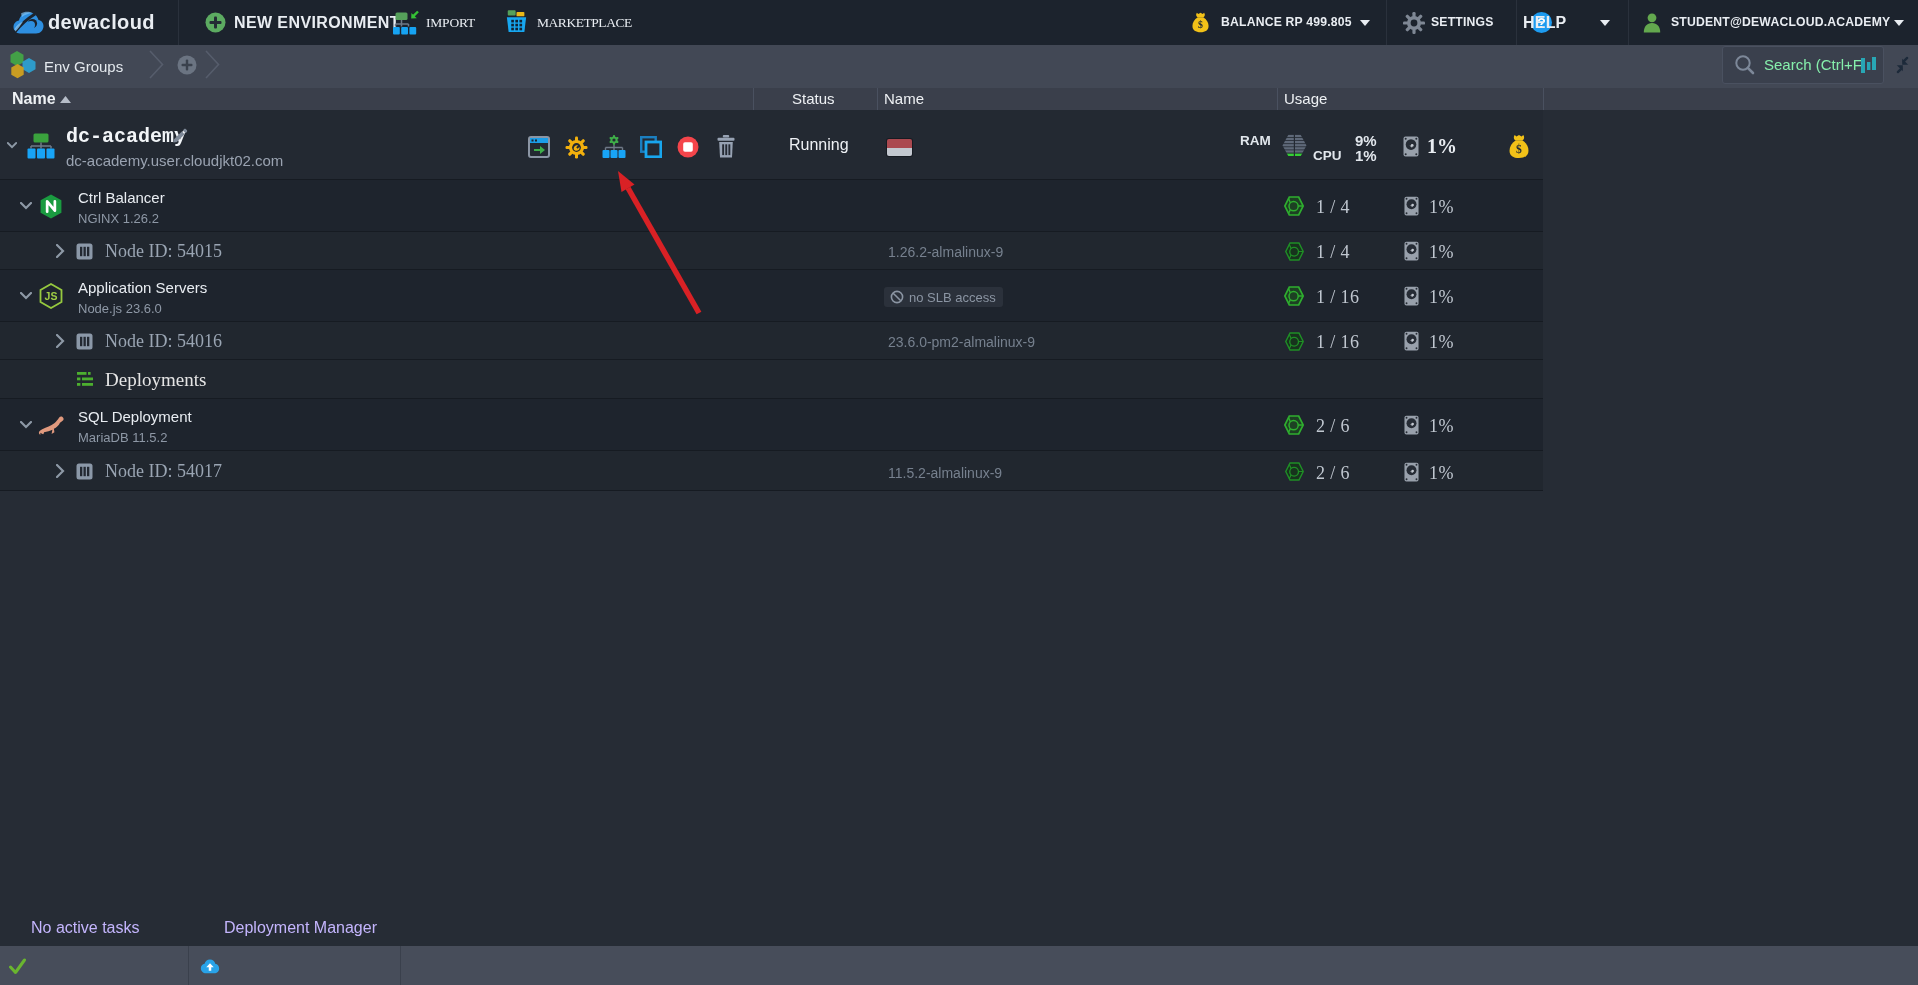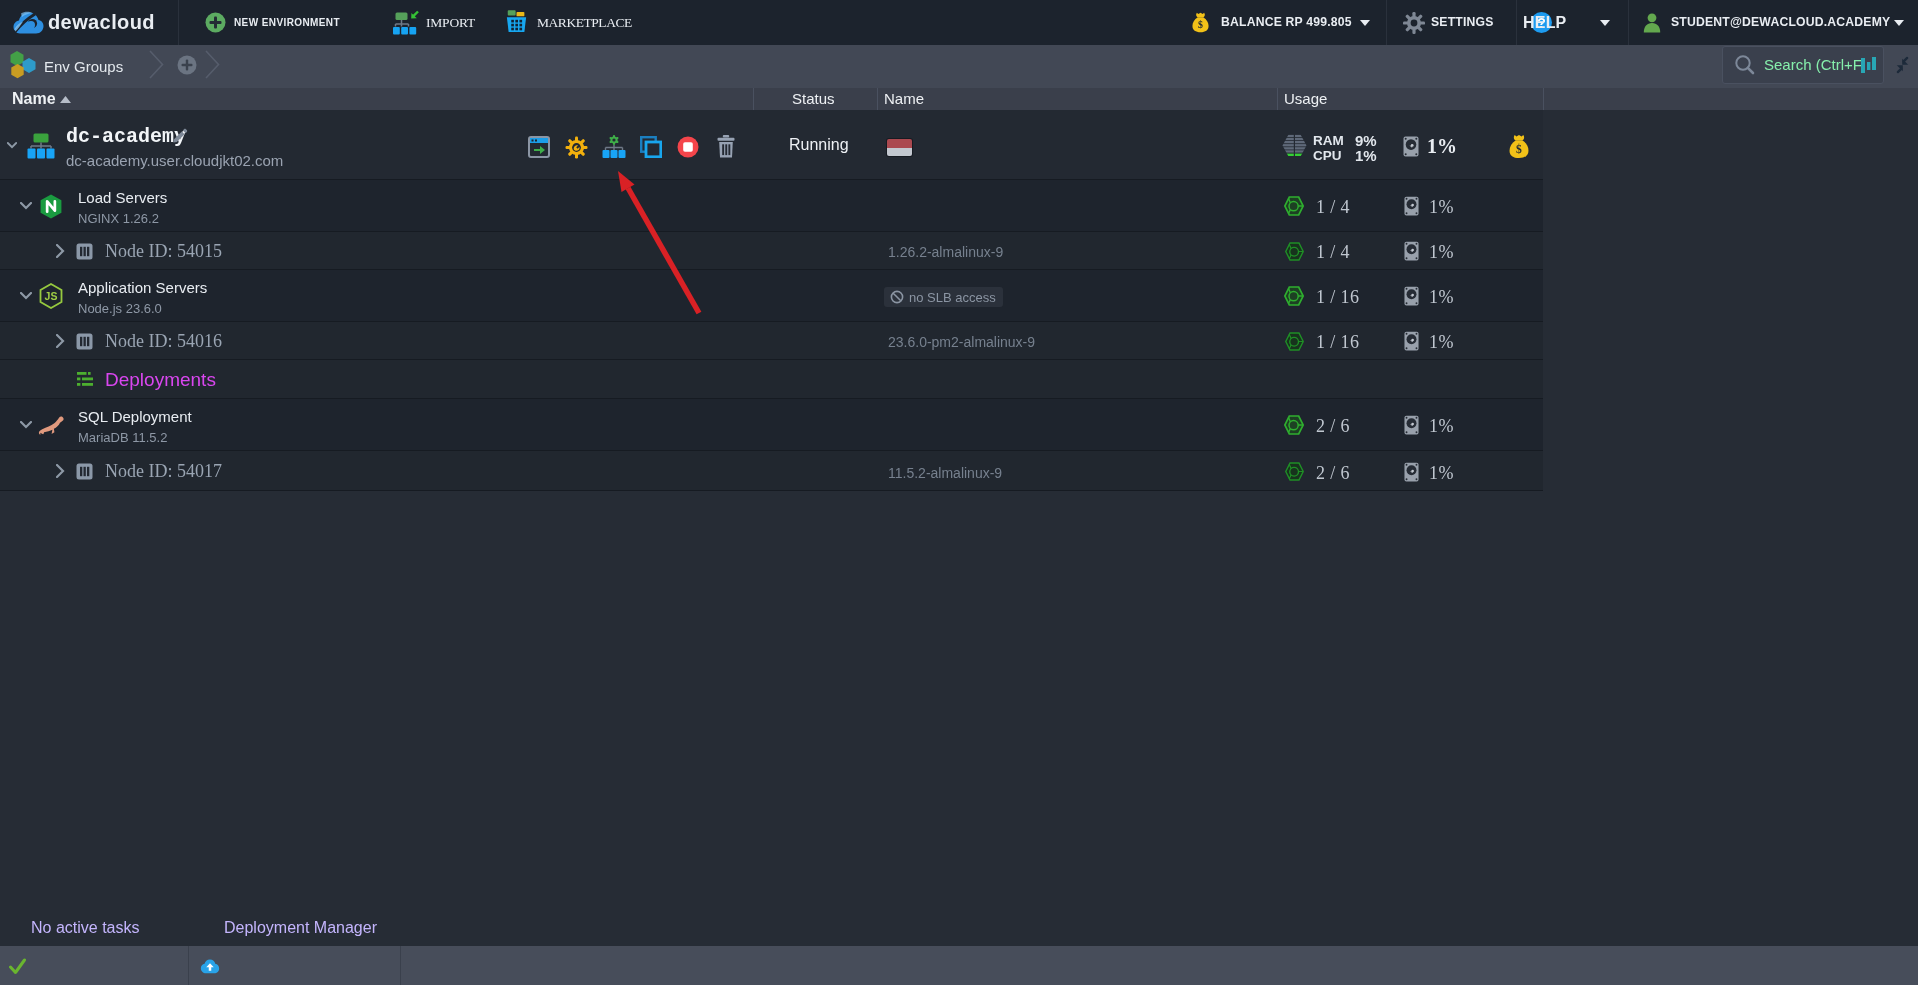--- a/index.html
+++ b/index.html
@@ -1,19 +1,19 @@
 <!DOCTYPE html>
 <html><head><meta charset="utf-8">
 <style>
 *{margin:0;padding:0;box-sizing:border-box}
 html,body{width:1918px;height:985px;overflow:hidden;background:#262c35;font-family:"Liberation Sans",sans-serif;position:relative}
 .abs{position:absolute}
 .topbar{position:absolute;left:0;top:0;width:1918px;height:45px;background:#1c232d}
 .tsep{position:absolute;top:0;width:1px;height:45px;background:#2a313c}
-.tlab{position:absolute;top:0;height:45px;line-height:45px;color:#e9edf2;font-weight:bold;font-size:10px;letter-spacing:.4px;white-space:nowrap}
+.tlab{position:absolute;top:0;height:45px;line-height:45px;color:#e9edf2;font-weight:bold;font-size:16px;letter-spacing:.4px;white-space:nowrap}
 .tlab2{position:absolute;top:0;height:45px;line-height:45px;color:#e9edf2;font-family:"Liberation Serif",serif;font-size:13.5px;letter-spacing:-0.2px;white-space:nowrap}
 .caret{position:absolute;width:0;height:0;border-left:5.5px solid transparent;border-right:5.5px solid transparent;border-top:6px solid #e9edf2}
 .crumb{position:absolute;left:0;top:45px;width:1918px;height:43px;background:#424855}
 .searchbox{position:absolute;left:1722px;top:46px;width:162px;height:38px;background:#3a404d;border:1px solid #4a5160;border-radius:3px}
 .thead{position:absolute;left:0;top:88px;width:1918px;height:22px;background:#3a3f4b}
 .hsep{position:absolute;top:88px;width:1px;height:22px;background:#4a5160}
 .hlab{position:absolute;top:88px;height:22px;line-height:22px;color:#eef1f4;font-size:15px;white-space:nowrap}
 .row{position:absolute;left:0;width:1543px}
 .rsep{position:absolute;left:0;width:1543px;height:1px;background:#161b22}
 .title1{position:absolute;font-family:Liberation Mono, monospace;font-weight:bold;font-size:20px;color:#f2f5f8;white-space:nowrap}
@@ -313,42 +313,42 @@
         <rect x="13" y="10.1" width="11.8" height="2.3"></rect>
       <rect x="0" y="13.2" width="11.8" height="2.3"></rect>
         <rect x="13" y="13.2" width="11.8" height="2.3"></rect>
       <rect x="0" y="16.3" width="11.8" height="2.3"></rect>
         <rect x="13" y="16.3" width="11.8" height="2.3"></rect>
     </g>
     <rect x="0" y="19.6" width="11.8" height="2.4" fill="#35cf35"></rect>
       <rect x="13" y="19.6" width="11.8" height="2.4" fill="#35cf35"></rect>
   </g>
 </svg>
-<div class="abs" style="left:1313px;top:133px;font-size:13.5px;font-weight:bold;color:#e2e7ed">RAM</div>
+<div class="abs" style="left:1240px;top:133px;font-size:13.5px;font-weight:bold;color:#e2e7ed">RAM</div>
 <div class="abs" style="left:1355px;top:132px;font-size:15px;font-weight:bold;color:#e2e7ed">9%</div>
 <div class="abs" style="left:1313px;top:148px;font-size:13.5px;font-weight:bold;color:#e2e7ed">CPU</div>
 <div class="abs" style="left:1355px;top:147px;font-size:15px;font-weight:bold;color:#e2e7ed">1%</div>
 <svg class="abs" style="left:1403px;top:136px" width="16" height="21" viewBox="0 0 16 21">
     <use href="#disk"></use>
   </svg>
 <div class="abs" style="left:1427px;top:135px;font-family:'Liberation Serif',serif;font-weight:bold;font-size:20px;color:#e9edf2">1%</div>
 <svg class="abs" style="left:1509px;top:134px" width="20" height="25" viewBox="0 0 19 23">
   <path d="M6 5.5 C4 4 4.5 1.5 5.5 0.5 L7 2 L9.5 0.5 L12 2 L13.5 0.5 C14.5 1.5 15 4 13 5.5 Z" fill="#f2c118"></path>
   <path d="M6.5 5.5 L12.5 5.5 C16.5 8 18.5 11.5 18.5 15.5 C18.5 20 15 22.5 9.5 22.5 C4 22.5 0.5 20 0.5 15.5 C0.5 11.5 2.5 8 6.5 5.5 Z" fill="#f2c118"></path>
   <text x="9.5" y="18" font-family="Liberation Serif,serif" font-size="11" font-weight="bold" fill="#232b34" text-anchor="middle">$</text>
 </svg>
 
 <svg class="abs" style="left:20px;top:202px" width="12" height="8" viewBox="0 0 12 8">
     <use href="#chevdown"></use>
   </svg>
 <svg class="abs" style="left:40px;top:194px" width="22" height="25" viewBox="0 0 21 24">
   <path d="M10.5 0.5 L20.5 6 L20.5 18 L10.5 23.5 L0.5 18 L0.5 6 Z" fill="#1a9b40"></path>
   <path d="M6.8 17 L6.8 7 L14.2 16 L14.2 7" stroke="#fff" stroke-width="2.6" fill="none" stroke-linejoin="round" stroke-linecap="round"></path>
 </svg>
-<div class="gtitle" style="left:78px;top:189px">Load Servers</div>
+<div class="gtitle" style="left:78px;top:189px">Ctrl Balancer</div>
 <div class="gsub" style="left:78px;top:211px">NGINX 1.26.2</div>
 <svg class="abs" style="left:1284px;top:196px" width="20" height="20" viewBox="0 0 20 20">
     <use href="#hexbright"></use>
   </svg>
 <div class="unum" style="left:1316px;top:197px">1 / 4</div>
 <svg class="abs" style="left:1404px;top:196px" width="15" height="20" viewBox="0 0 16 21">
     <use href="#disk"></use>
   </svg>
 <div class="unum" style="left:1429px;top:197px">1%</div>
 
@@ -414,21 +414,21 @@
 <svg class="abs" style="left:77px;top:372px" width="16" height="15" viewBox="0 0 16 15">
   <g fill="#4caf2f">
     <rect x="0" y="0" width="9.5" height="2.8"></rect>
       <rect x="11" y="0" width="2.6" height="2.8"></rect>
     <rect x="0" y="5.5" width="3.4" height="2.8"></rect>
       <rect x="5" y="5.5" width="11" height="2.8"></rect>
     <rect x="0" y="11" width="3.4" height="2.8"></rect>
       <rect x="5" y="11" width="11" height="2.8"></rect>
   </g>
 </svg>
-<div class="abs" style="left:105px;top:369px;font-family:Liberation Sans, sans-serif;font-size:19px;color:#d946ef">Deployments</div>
+<div class="abs" style="left:105px;top:369px;font-family:Liberation Serif, serif;font-size:19px;color:#e5e5e5">Deployments</div>
 
 <svg class="abs" style="left:20px;top:421px" width="12" height="8" viewBox="0 0 12 8">
     <use href="#chevdown"></use>
   </svg>
 <svg class="abs" style="left:38px;top:416px" width="27" height="22" viewBox="0 0 27 22">
   <path d="M25.2 4.2 C26 3.2 25.6 1.7 24.5 1 C23.4 0.3 21.8 0.6 21 1.7 C19.8 3.6 18.3 5.6 16.3 7.2 C13 9.8 8.5 11.2 4.2 13.2 C2.5 14 1.1 15 0.9 16.4 C0.8 17.5 1.5 18.4 2.6 18.6 L2.2 16.7 L5.1 18.3 C5.8 17.6 6.1 16.9 6 16.2 C9 15.6 12.2 14.7 14.4 13.7 L13.6 18.1 L16.4 16.3 L15.9 12.8 C18.5 11.5 20.8 9.4 22 6.7 C23.2 5.9 24.3 5.1 25.2 4.2 Z" fill="#e19a7e"></path>
 </svg>
 <div class="gtitle" style="left:78px;top:408px">SQL Deployment</div>
 <div class="gsub" style="left:78px;top:430px">MariaDB 11.5.2</div>
 <svg class="abs" style="left:1284px;top:415px" width="20" height="20" viewBox="0 0 20 20">

